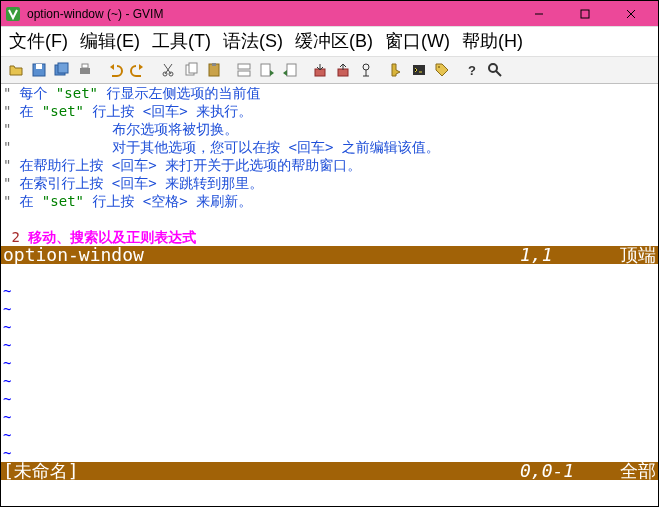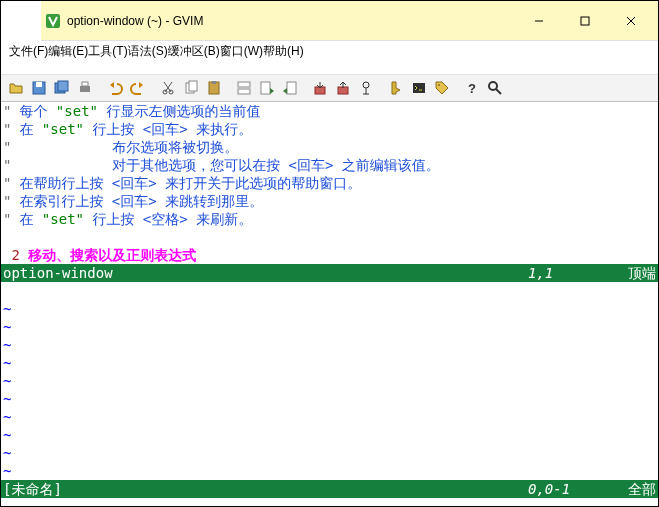--- a/index.html
+++ b/index.html
@@ -1,35 +1,35 @@
 <!DOCTYPE html>
 <html><head>
 <meta charset="utf-8">
 <style>
   * { margin: 0; padding: 0; box-sizing: border-box; }
   body { width: 659px; height: 507px; background: #fff; border: 1px solid #000; font-family: "Microsoft YaHei", "SimSun", sans-serif; font-size: 14px; overflow: hidden; }
-  .titlebar { display: flex; align-items: center; height: 40px; padding: 0 4px; background: #fef9c3; border-bottom: 1px solid #e0e0e0; margin-left: 40px; }
+  .titlebar { display: flex; align-items: center; height: 26px; padding: 0 4px; background: #ec4899; border-bottom: 1px solid #e0e0e0; }
   .titlebar .icon { width: 16px; height: 16px; margin-right: 6px; }
   .titlebar .title { flex: 1; font-size: 12px; color: #000; }
   .titlebar .win-ctrls { display: flex; }
   .titlebar .win-btn { width: 46px; height: 30px; display: flex; align-items: center; justify-content: center; cursor: default; }
-  .menubar { display: flex; padding: 2px 8px 14px; font-size: 12px; border-bottom: 1px solid #e0e0e0; }
+  .menubar { display: flex; gap: 12px; padding: 2px 8px 3px; font-size: 18px; border-bottom: 1px solid #e0e0e0; }
   .menubar span { cursor: default; }
   .toolbar { display: flex; align-items: center; gap: 1px; padding: 2px 4px; background: #f3f3f3; border-bottom: 1px solid #c0c0c0; }
   .tb-btn { width: 22px; height: 22px; display: flex; align-items: center; justify-content: center; border: 1px solid transparent; font-size: 14px; cursor: default; }
   .tb-btn svg { width:16px; height:16px; }
   .tb-sep { width: 6px; }
   .editor { font-family: "SimSun","NSimSun", monospace; font-size: 14px; line-height: 18px; background:#fff; }
   .editor .ln { white-space: pre; padding-left: 2px;}
   .txt-blue { color: #1d4ed8; }
   .txt-magenta { color: #ff00ff; font-weight:bold;}
   .txt-green { color: #008000; }
   .txt-brown { color: #a52a2a; }
   .md { display:inline-block; width:8px; color:#6c6c6c;}
-  .statusbar { background: #15803d; color: #fff; font-family: "SimSun", monospace; font-size: 14px; line-height:18px; display: flex; padding:0 2px;justify-content:space-between;}
+  .statusbar { background: #a16207; color: #fff; font-family: "SimSun", monospace; font-size: 18px; line-height:18px; display: flex; padding:0 2px;justify-content:space-between;}
   .statusbar .sleft { flex:1; white-space:pre;}
   .statusbar .spos { width:100px; white-space:pre;font-style:italic;}
   .statusbar .sright { text-align:right; white-space:pre;}
   .split-area { background:#fff; font-family:"SimSun",monospace; font-size:14px; line-height:18px; }
   .tilde { color:#0000ff; padding-left:2px; }
 </style>
 </head>
 <body>
 
 <div class="titlebar">

